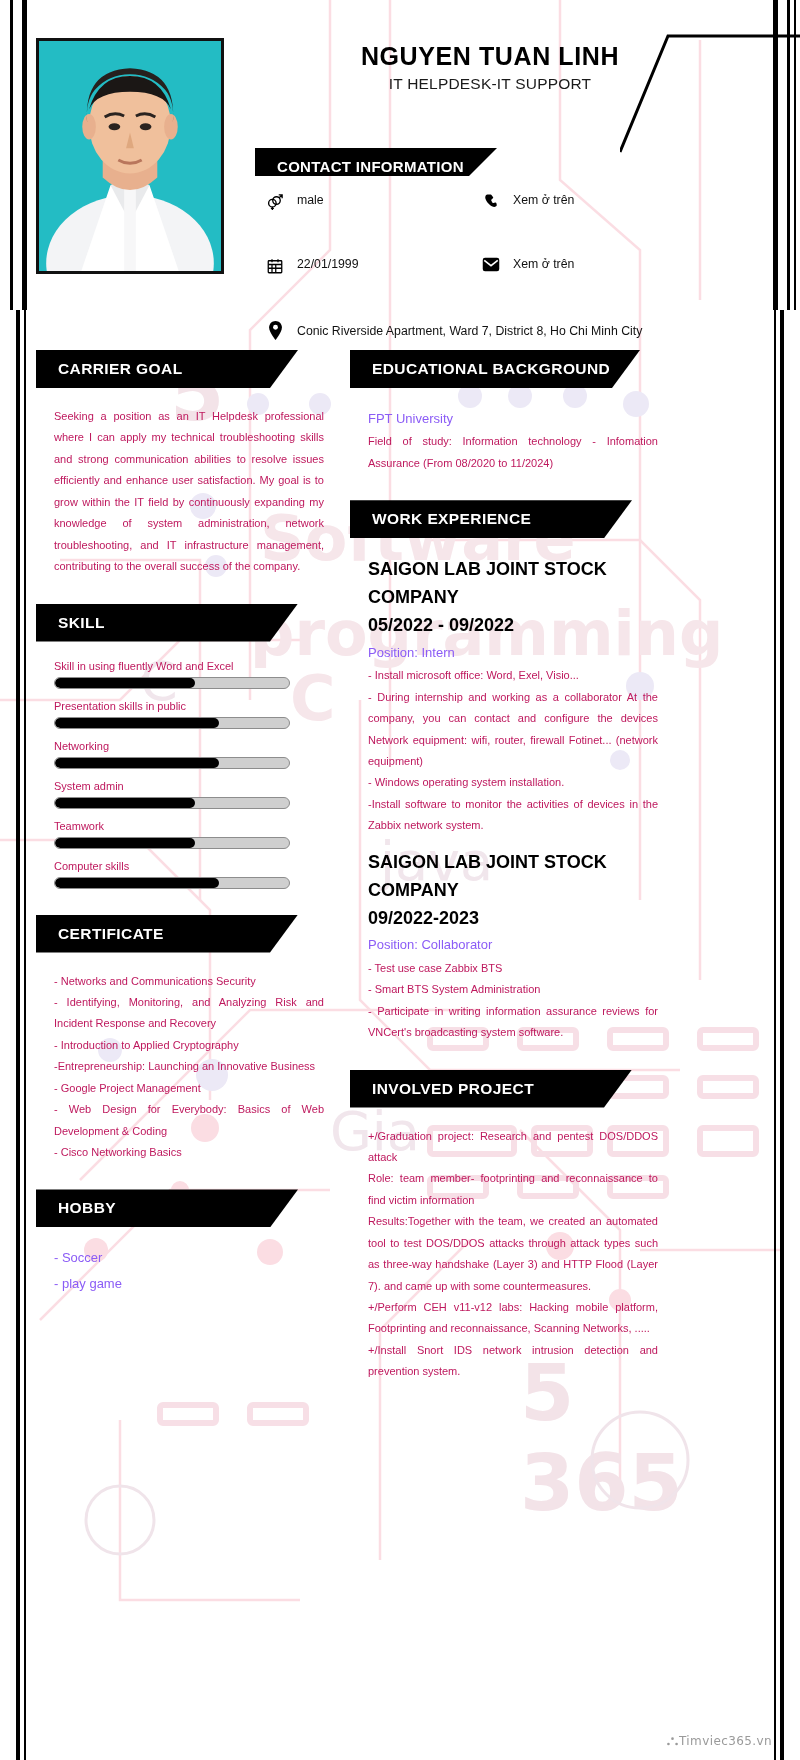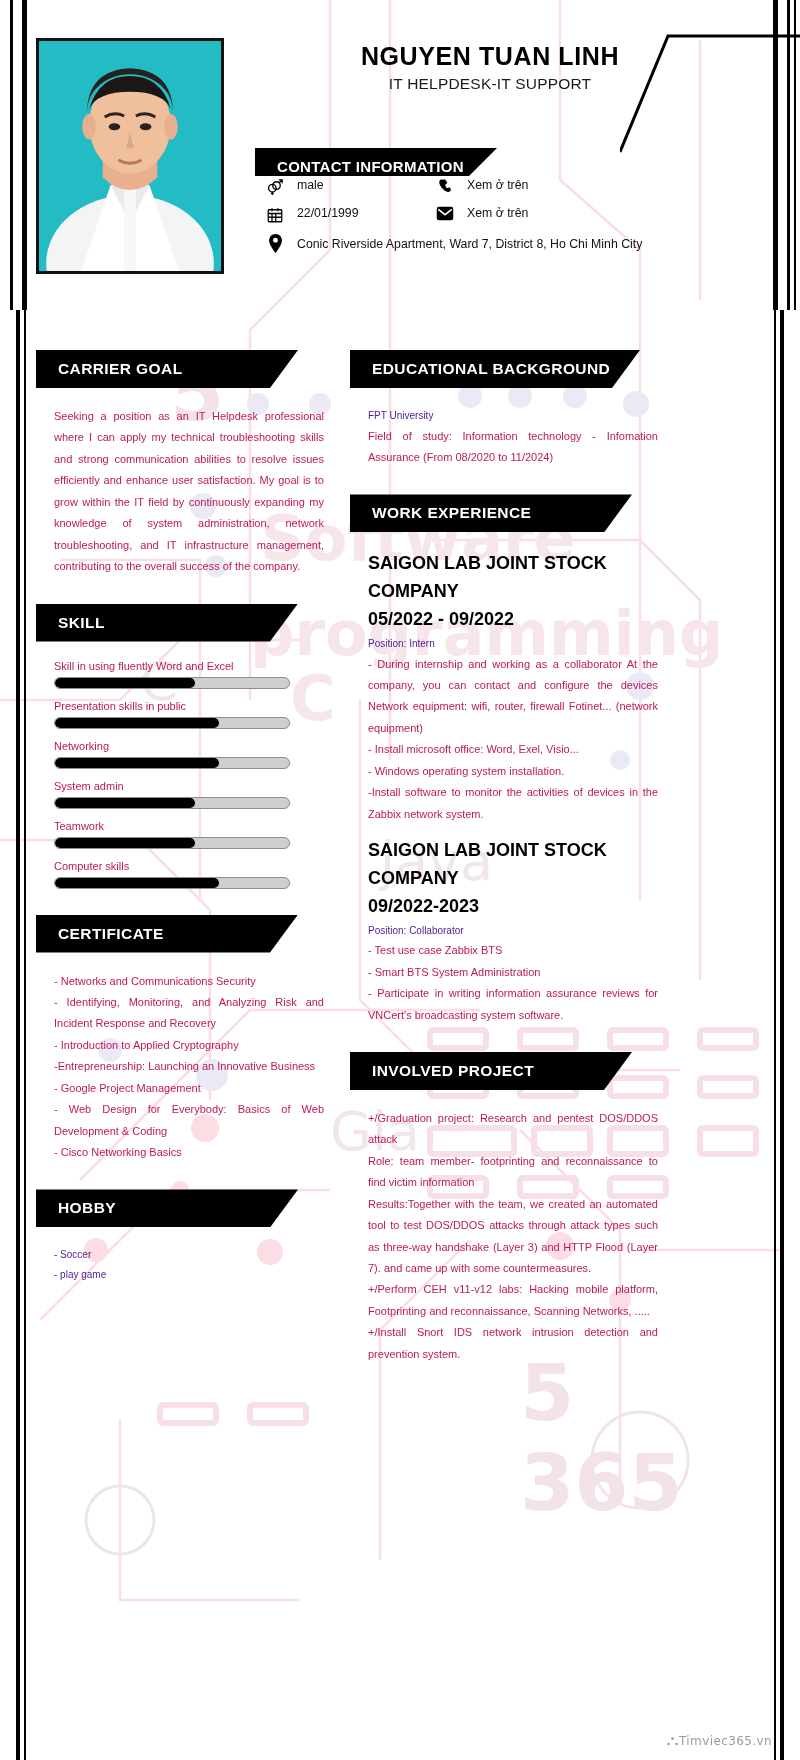--- a/index.html
+++ b/index.html
@@ -88,21 +88,21 @@
   .col-left { width: 292px; flex: none; }
   .col-right { width: 312px; flex: none; }
 
   .section { margin-bottom: 26px; }
   .sec-body { padding: 14px 4px 0 18px; }
 
   p.just {
     font-size: 11px; line-height: 1.95; color: #be185d;
     text-align: justify; text-justify: inter-word;
   }
-  p.plain { font-size: 10px; line-height: 1.95; color: #4c1d95; }
+  p.plain { font-size: 13px; line-height: 1.95; color: #8b5cf6; }
   .bold-line { font-size: 18px; font-weight: bold; line-height: 1.55; color: #000; }
 
   
   .skill-row { margin-bottom: 11px; }
   .skill-name { font-size: 11px; color: #be185d; margin-bottom: 5px; }
   .skill-track {
     position: relative; height: 12px; width: 236px;
     background: #cfcfcf; border-radius: 7px;
     border: 1px solid #8d8d8d;
     overflow: hidden;
@@ -118,23 +118,23 @@
   .contact-ribbon .band {
     position: absolute; inset: 0; background: #000;
     clip-path: polygon(0 0, calc(100% - 10px) 0, calc(100% - 38px) 100%, 0 100%);
   }
   .contact-ribbon .label {
     position: absolute; left: 22px; top: 0; height: 36px;
     display: flex; align-items: center; color: #fff;
     font-size: 15px; font-weight: bold; letter-spacing: .3px;
   }
   .contact-grid {
-    margin-top: 2px; padding-left: 10px;
+    margin-top: 17px; padding-left: 10px;
     display: grid; grid-template-columns: 170px 1fr;
-    row-gap: 10px; column-gap: 0px;
+    row-gap: 10px; column-gap: 0px; gap: 46px;
   }
   .ci { display: flex; align-items: flex-start; gap: 12px; font-size: 12.3px; color: #111; }
   .ci .ic { width: 20px; flex: none; display: flex; align-items: center; justify-content: center; }
   .ci .ic svg { display: block; }
   .ci-full { grid-column: 1 / span 2; }
   .ci-full .txt { line-height: 1.75; max-width: 400px; }
 
   
   .footer-mark {
     position: absolute; right: 28px; bottom: 12px; z-index: 6;
@@ -440,22 +440,22 @@
       <div class="section">
         <div class="ribbon">
           <div class="band"></div>
           <div class="label">WORK EXPERIENCE</div>
         </div>
         <div class="sec-body" id="work-list">
             <div style="margin-bottom: 12px;">
               <div class="bold-line">SAIGON LAB JOINT STOCK COMPANY</div>
               <div class="bold-line">05/2022 - 09/2022</div>
               <p class="plain">Position: Intern</p>
+              <p class="just">- Install microsoft office: Word, Exel, Visio...</p>
               <p class="just">- During internship and working as a collaborator At the company, you can contact and configure the devices Network equipment: wifi, router, firewall Fotinet... (network equipment)</p>
-              <p class="just">- Install microsoft office: Word, Exel, Visio...</p>
               <p class="just">- Windows operating system installation.</p>
               <p class="just">-Install software to monitor the activities of devices in the Zabbix network system.</p>
             </div>
             <div style="margin-bottom: 12px;">
               <div class="bold-line">SAIGON LAB JOINT STOCK COMPANY</div>
               <div class="bold-line">09/2022-2023</div>
               <p class="plain">Position: Collaborator</p>
               <p class="just">- Test use case Zabbix BTS</p>
               <p class="just">- Smart BTS System Administration</p>
               <p class="just">- Participate in writing information assurance reviews for VNCert's broadcasting system software.</p>

